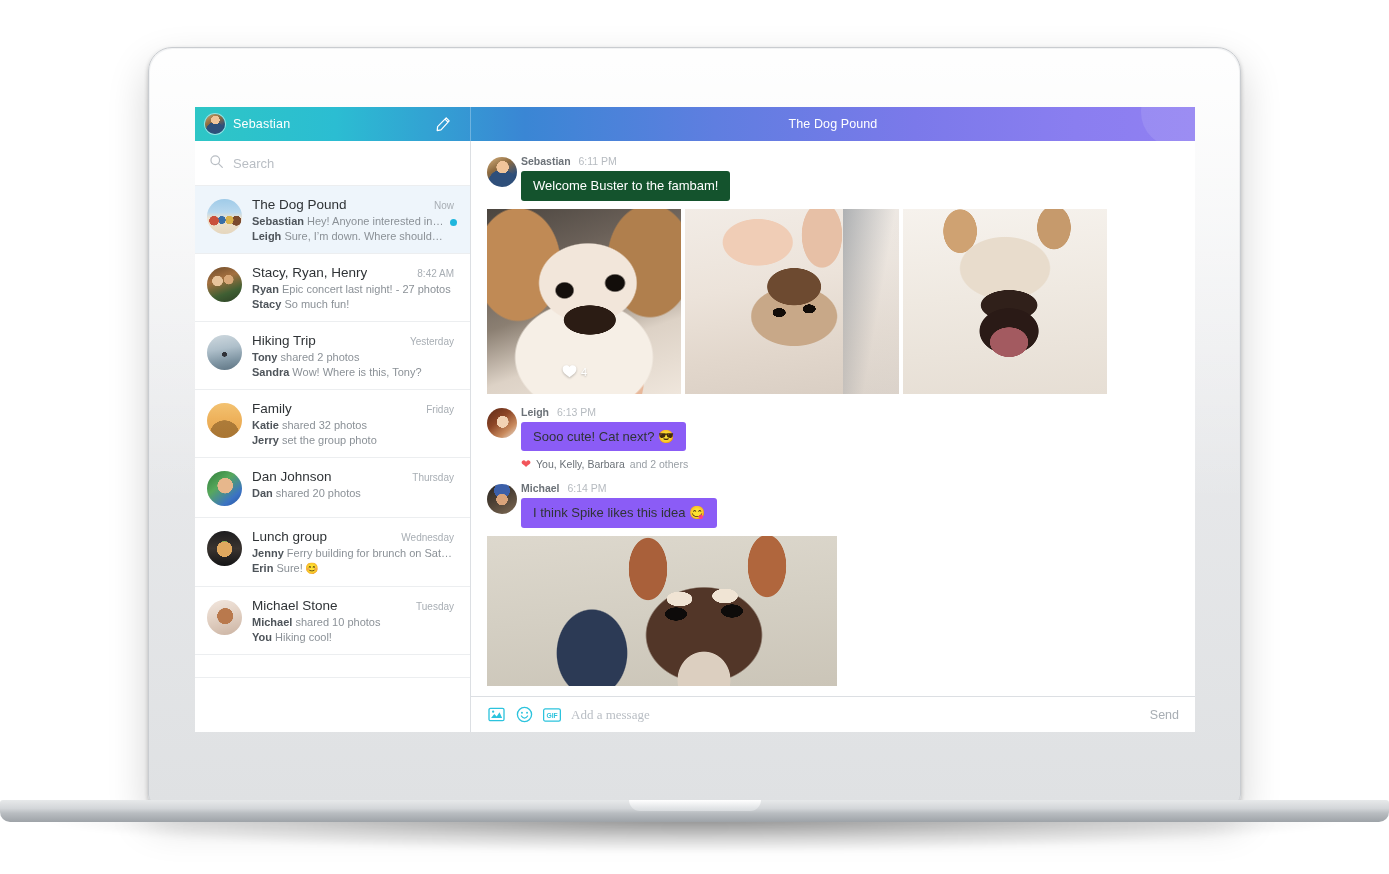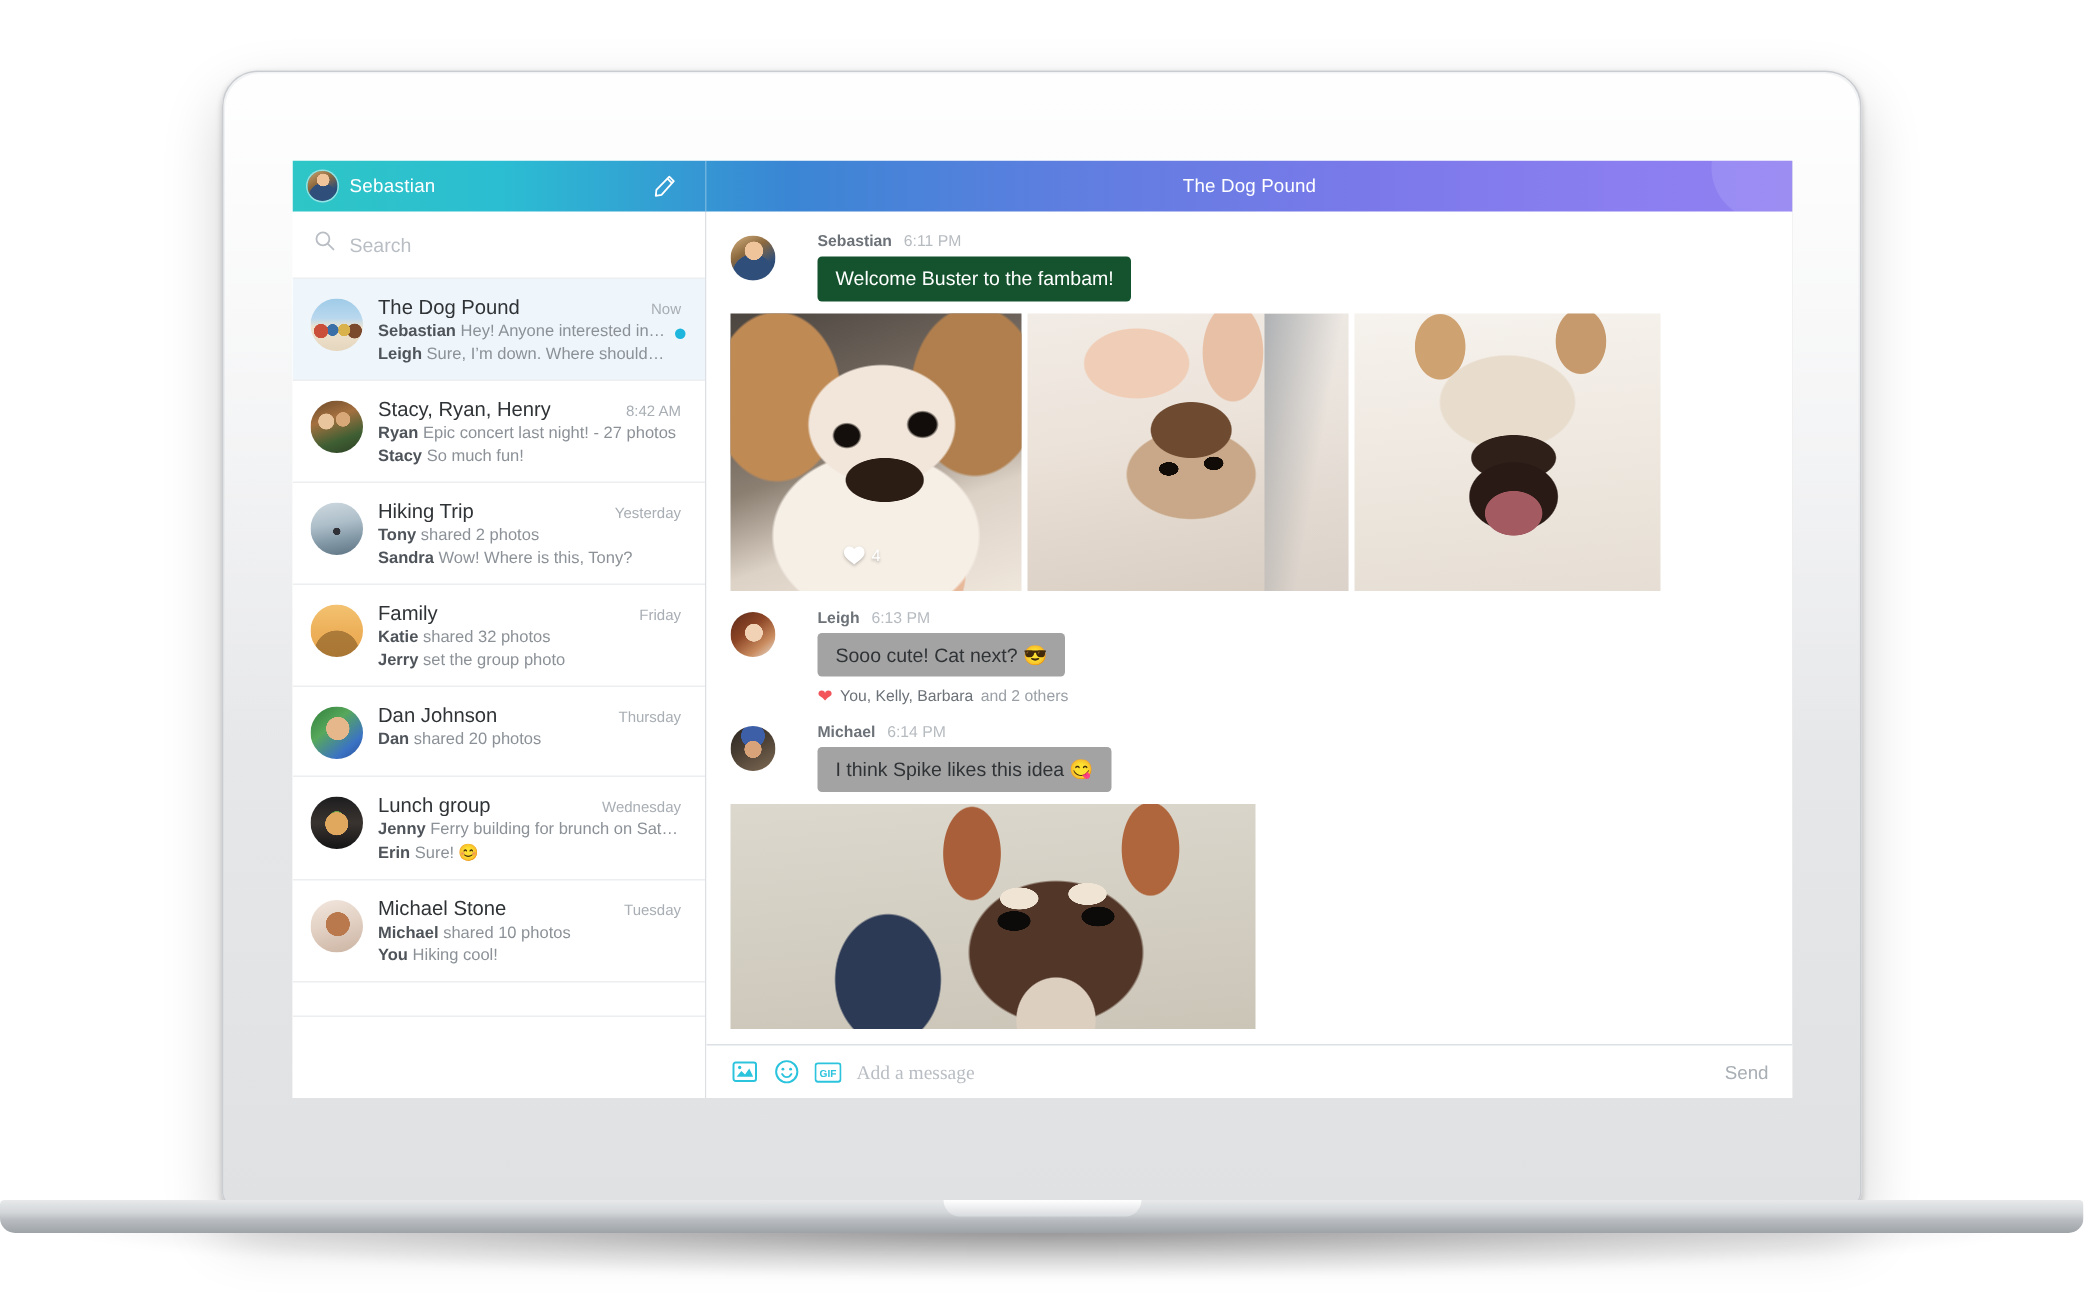--- a/index.html
+++ b/index.html
@@ -152,21 +152,21 @@
       radial-gradient(circle at 50% 42%, #6fa54a 0 18%, rgba(0,0,0,0) 19%),
       linear-gradient(180deg,#1d1d1f 0%, #3a3430 50%, #141416 100%); }
   .av-michael{ background:
       radial-gradient(circle at 52% 46%, #b9794d 0 30%, rgba(0,0,0,0) 31%),
       linear-gradient(165deg,#f2e6dd 0%, #e3d2c5 45%, #cbb3a2 100%); }
 
   
   #chat{ flex:1; display:flex; flex-direction:column; background:#fff; min-width:0; }
   #messages{ flex:1; padding:14px 0 0 0; overflow:hidden; position:relative; }
   .msg{ padding:0 16px 0 16px; margin-bottom:12px; }
-  .msg-head{ display:flex; align-items:flex-start; gap:28px; }
+  .msg-head{ display:flex; align-items:flex-start; gap:4px; }
   .m-av{ width:30px;height:30px;border-radius:50%;flex:0 0 30px; margin-top:2px; }
   .av-seb{ background:
       radial-gradient(circle at 52% 34%, #f0c49a 0 24%, rgba(0,0,0,0) 25%),
       radial-gradient(circle at 50% 88%, #2f4f7a 0 45%, rgba(0,0,0,0) 46%),
       linear-gradient(150deg,#d8b482 0%, #8d6a3f 36%, #2f4f7a 70%, #1d3354 100%); }
   .av-leigh{ background:
       radial-gradient(circle at 52% 46%, #f2d2b4 0 26%, rgba(0,0,0,0) 27%),
       linear-gradient(140deg,#5d2a18 0%, #8c4526 40%, #c98b5e 72%, #e9e2dc 100%); }
   .av-michael-m{ background:
       radial-gradient(circle at 50% 52%, #d9a37a 0 26%, rgba(0,0,0,0) 27%),
@@ -174,21 +174,21 @@
       linear-gradient(150deg,#2a2622 0%, #4b3f33 45%, #7e6a54 100%); }
   .m-col{ flex:1; min-width:0; }
   .m-meta{ font-size:10.5px; color:#8d9399; margin-bottom:4px; }
   .m-meta .m-who{ color:#6c7278; font-weight:700; }
   .m-meta .m-time{ color:#b6bbc0; margin-left:5px; }
   .bubble{
     display:inline-block; padding:6px 12px; border-radius:3px; font-size:13px; line-height:1.35;
     max-width:420px;
   }
   .bubble.out{ background:#14532d; color:#fff; }
-  .bubble.in{ background:#a3a3a3; color:#2f3336; }
+  .bubble.in{ background:#8b5cf6; color:#2f3336; }
   .reactions{ display:flex; align-items:center; gap:5px; margin-top:7px; font-size:10.5px; color:#9aa0a6; }
   .reactions .heart{ color:#f2555a; font-size:12px; line-height:1; }
   .reactions b{ color:#6c7278; font-weight:400; }
 
   
   .photo-grid{ display:flex; gap:4px; margin-top:8px; padding-left:0; }
   .photo{ position:relative; overflow:hidden; }
   .like-badge{
     position:absolute; left:50%; bottom:14px; transform:translateX(-22px);
     display:flex; align-items:center; gap:4px; color:#fff; font-size:11px;

